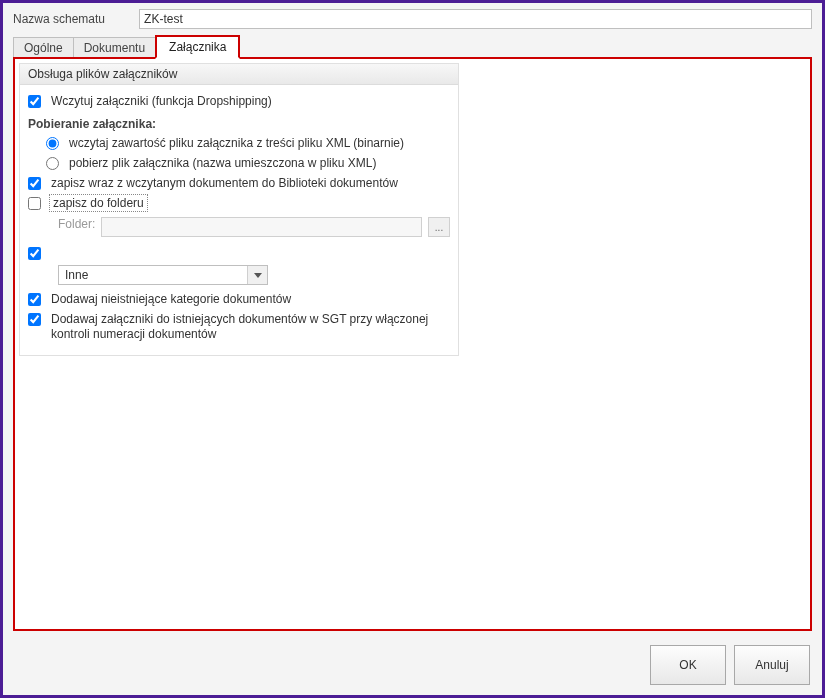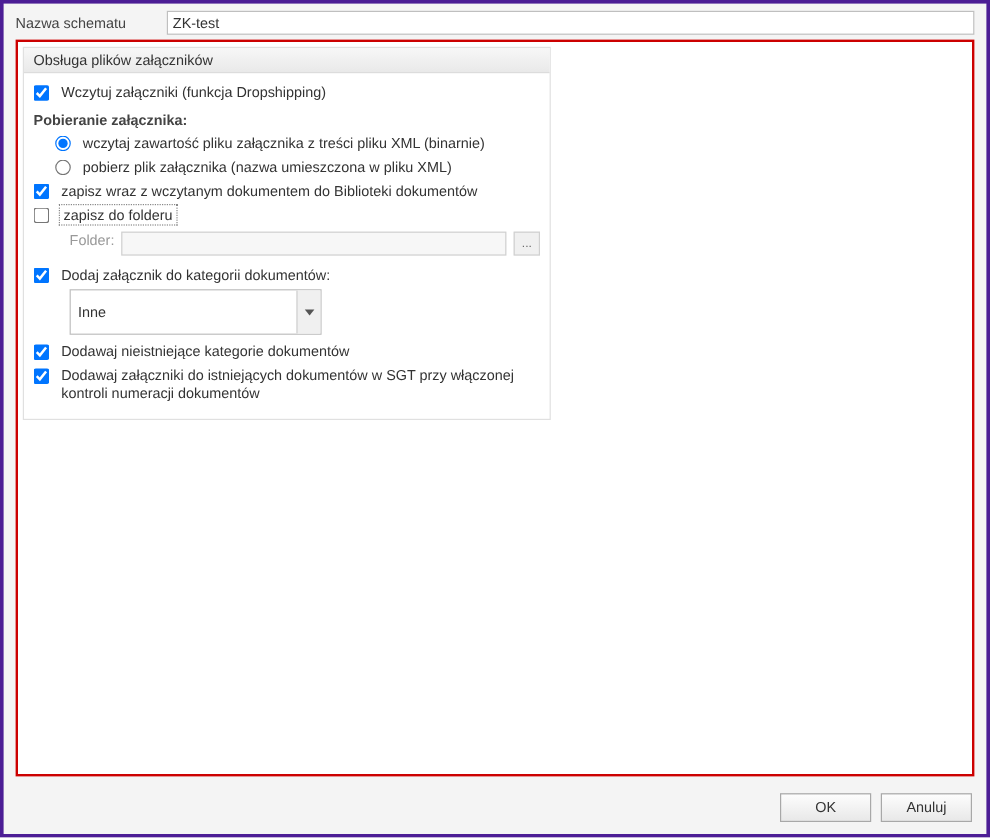--- a/index.html
+++ b/index.html
@@ -134,21 +134,21 @@
     background: #f0f0f0;
     color: #666;
     cursor: default;
     display: flex; align-items: center; justify-content: center;
     font-size: 10px;
   }
   .combo {
     display: flex;
     align-items: stretch;
     width: 210px;
-    height: 38px;
+    height: 20px;
     border: 1px solid #bfbfbf;
     background: #fff;
     margin: 2px 0 4px 30px;
   }
   .combo-text {
     flex: 1;
     padding: 2px 6px;
     color: #333;
     display: flex; align-items: center;
   }
@@ -168,41 +168,46 @@
     line-height: 1.25;
   }
   .button-row {
     display: flex;
     justify-content: flex-end;
     gap: 8px;
     padding: 8px 12px 10px 12px;
   }
   .btn {
     min-width: 76px;
-    height: 24px;
+    height: 40px;
     border: 1px solid #a8a8a8;
     background: linear-gradient(#fdfdfd, #e8e8e8);
     color: #333;
     font-family: inherit;
     font-size: 12px;
     cursor: default;
     display: flex; align-items: center; justify-content: center;
   }
   label { cursor: default; }
 </style>
 </head>
 <body>
 
 <div class="window">
 
   <div class="schema-row">
     <span class="schema-label">Nazwa schematu</span>
     <input type="text" class="schema-input" value="ZK-test" style="">
   </div>
 
+  <div class="tabs-row">
+    <div class="tab">Ogólne</div>
+    <div class="tab">Dokumentu</div>
+    <div class="tab active">Załącznika</div>
+  </div>
 
   <div class="content-outer">
     <div class="panel">
       <div class="panel-header">Obsługa plików załączników</div>
       <div class="panel-body">
 
         <div class="row">
           <input type="checkbox" checked="" style="">
           <label>Wczytuj załączniki (funkcja Dropshipping)</label>
         </div>
@@ -232,21 +237,20 @@
         <div class="folder-row">
           <span class="folder-label">Folder:</span>
           <input type="text" class="folder-input" disabled="" value="" style="">
           <div class="folder-btn">
             <span>...</span>
           </div>
         </div>
 
         <div class="row">
           <input type="checkbox" checked="" style="">
-          <label>Dodaj załącznik do kategorii dokumentów:</label>
         </div>
 
         <div class="combo">
           <div class="combo-text">Inne</div>
           <div class="combo-btn">
             <div class="chev"></div>
           </div>
         </div>
 
         <div class="row">

